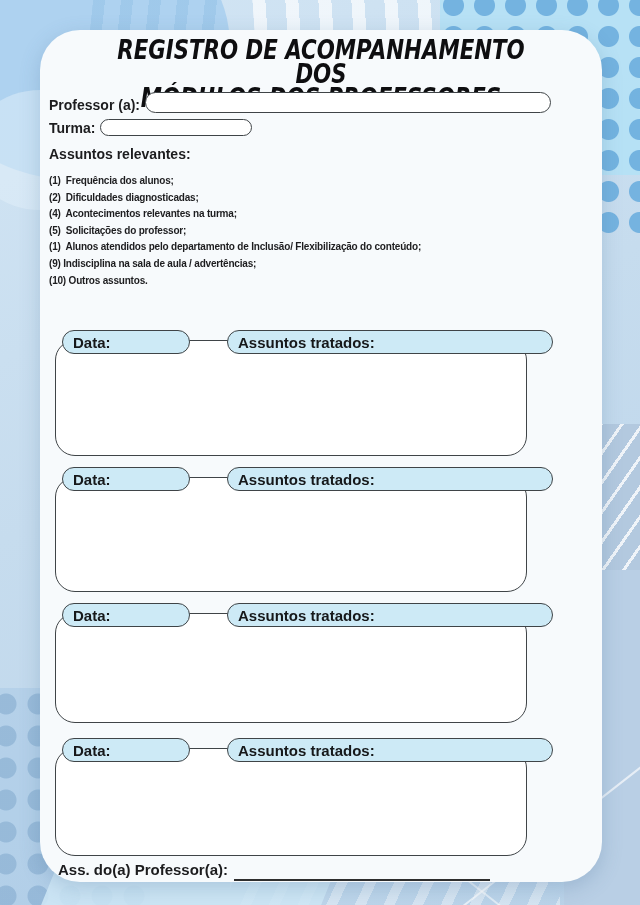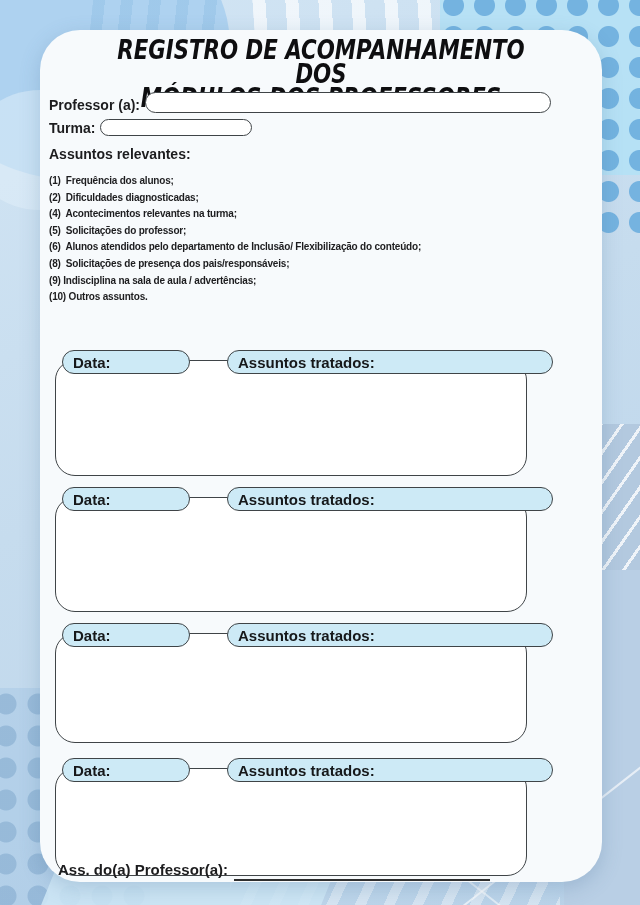--- a/index.html
+++ b/index.html
@@ -54,21 +54,21 @@
   .pill-turma{width:150px;height:15px;}
   .pill-field input{width:100%;height:100%;background:transparent;border:none;outline:none;
     font:bold 13px "Liberation Sans",sans-serif;color:#1c1c1e;padding:0 10px;border-radius:999px;}
   .subjects-heading{position:absolute;top:116px;left:9px;font-size:14px;font-weight:bold;color:#1c1c1e;}
   .subjects{position:absolute;top:143px;left:9px;right:8px;margin:0;padding:0;list-style:none;}
   .subjects li{
     font-size:10px;font-weight:bold;color:#1d1d1f;line-height:16.6px;
     letter-spacing:-.2px;white-space:pre-wrap;
   }
   
-  .record{position:absolute;left:15px;width:472px;margin-top:20px;}
+  .record{position:absolute;left:15px;width:472px;}
   .record-1{top:300px;} .record-2{top:437px;} .record-3{top:573px;} .record-4{top:708px;}
   .record-box{
     margin-top:10px;background:#ffffff;border:1.6px solid var(--border-dark,#3f4447);
     border-radius:20px;box-sizing:border-box;
   }
   .record-1 .record-box{height:116px;} .record-2 .record-box{height:115px;}
   .record-3 .record-box{height:110px;} .record-4 .record-box{height:108px;}
   .record-box textarea{
     width:100%;height:100%;box-sizing:border-box;background:transparent;border:none;outline:none;
     resize:none;border-radius:20px;padding:18px 14px 8px 14px;
@@ -128,22 +128,21 @@
       </span>
     </div>
 
     <div class="subjects-heading">Assuntos relevantes:</div>
 
     <ol class="subjects">
       <li>(1)  Frequência dos alunos;</li>
       <li>(2)  Dificuldades diagnosticadas;</li>
       <li>(4)  Acontecimentos relevantes na turma;</li>
       <li>(5)  Solicitações do professor;</li>
-      <li>(6)  Alunos atendidos pelo departamento de Inclusão/ Flexibilização do conteúdo;</li>
-      <li>(8)  Solicitações de presença dos pais/responsáveis;</li>
+      <li>(1)  Alunos atendidos pelo departamento de Inclusão/ Flexibilização do conteúdo;</li>
       <li>(9) Indisciplina na sala de aula / advertências;</li>
       <li>(10) Outros assuntos.</li>
     </ol>
 
     <div class="record record-1">
       <div class="pill pill-data">
         <span class="pill-label">Data:</span>
         <input value="" style="">
       </div>
       <div class="pill pill-assuntos">

